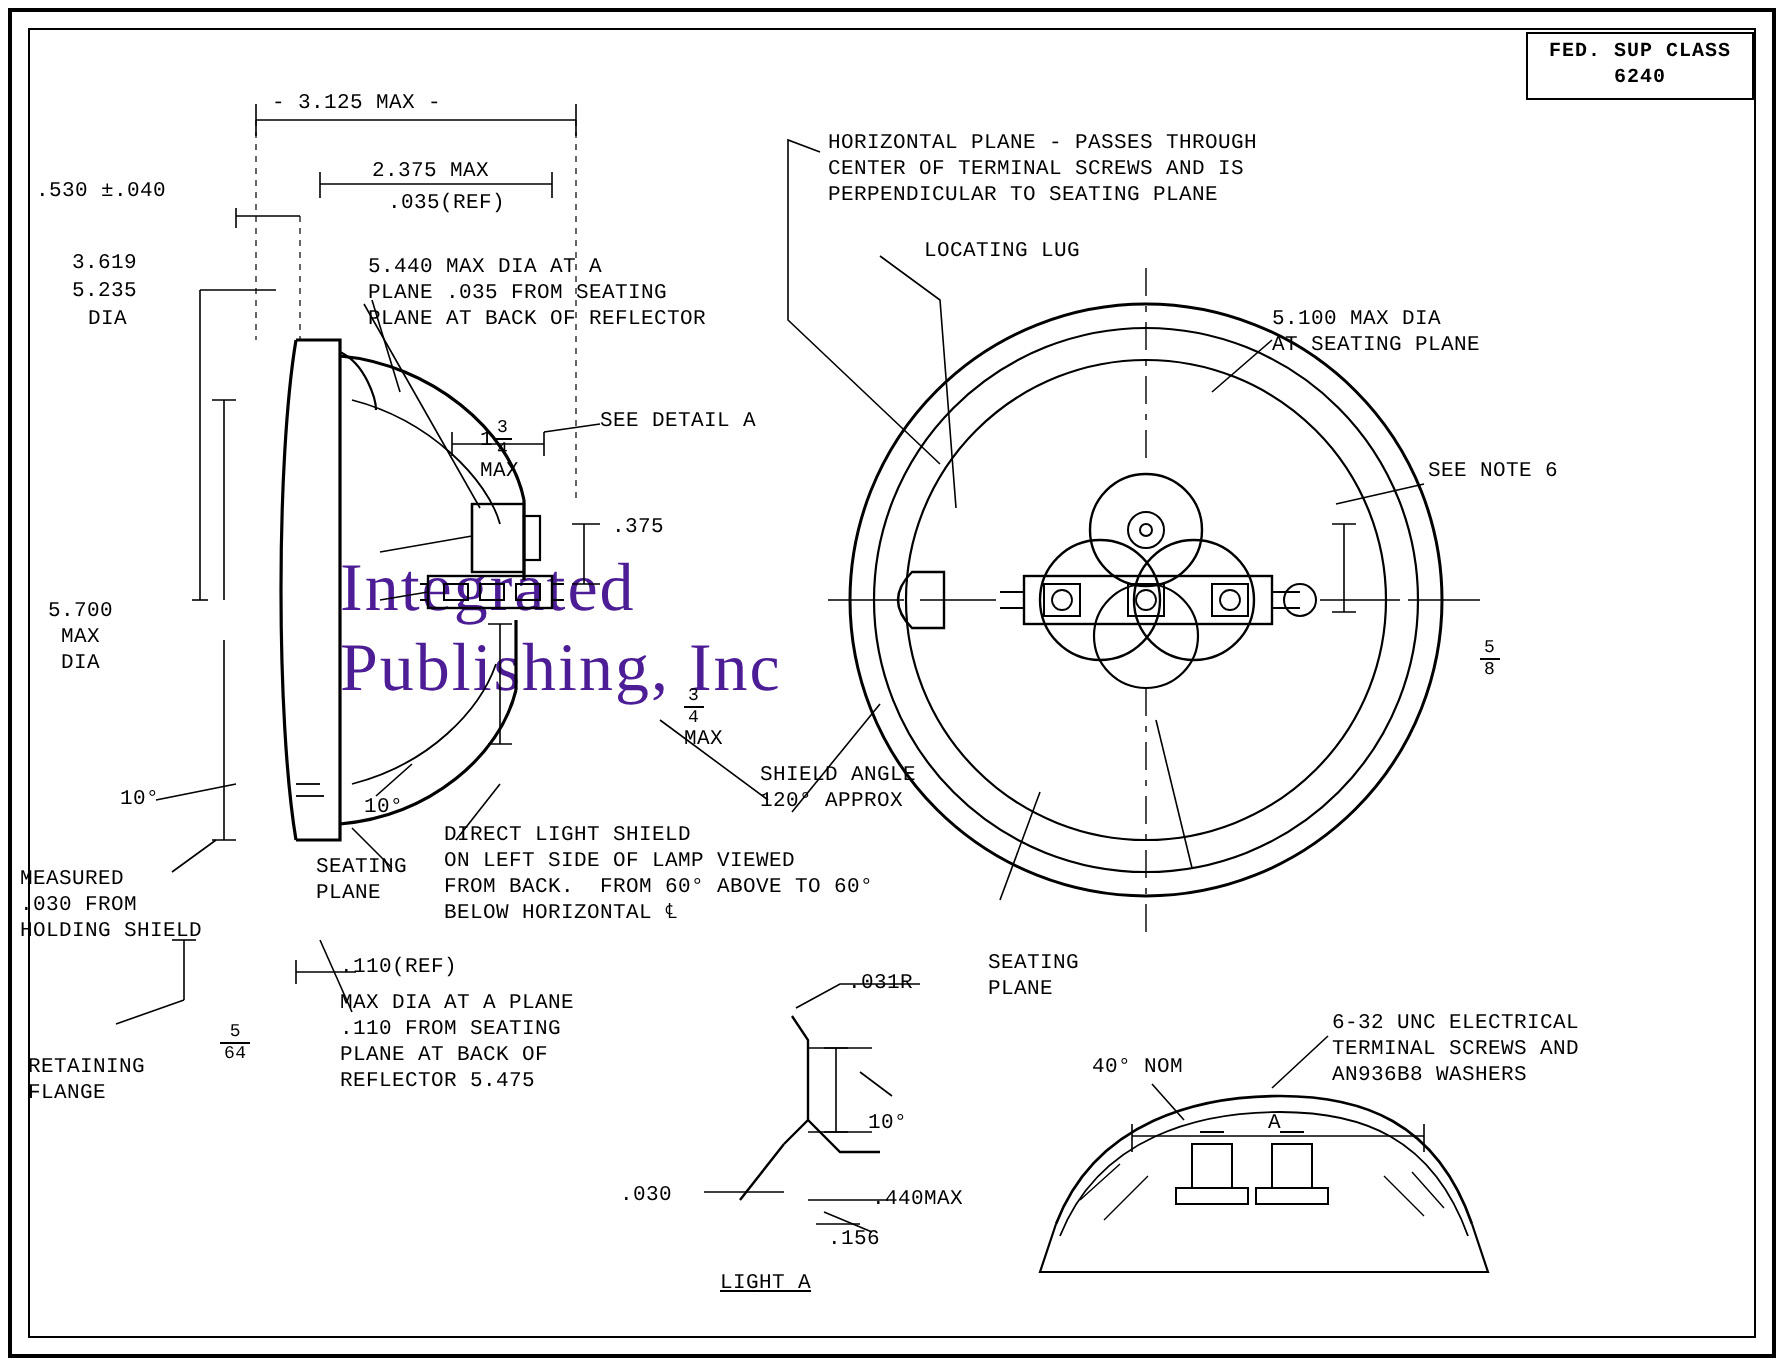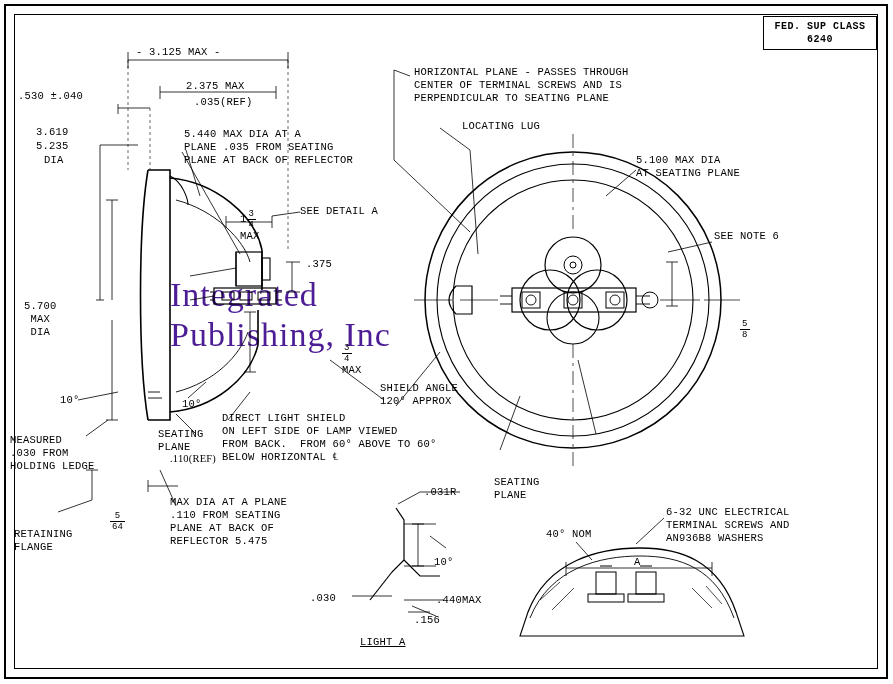--- a/index.html
+++ b/index.html
@@ -290,34 +290,34 @@
 
   <div class="lbl" style="left:24px; top:300px; text-align:center;">5.700
 MAX
 DIA</div>
 
   <div class="lbl" style="left:60px; top:394px;">10°</div>
   <div class="lbl" style="left:182px; top:398px;">10°</div>
 
   <div class="lbl" style="left:10px; top:434px;">MEASURED
 .030 FROM
-HOLDING LEDGE</div>
+HOLDING SHIELD</div>
   <div class="lbl" style="left:158px; top:428px;">SEATING
 PLANE</div>
 
   <div class="lbl" style="left:222px; top:412px;">DIRECT LIGHT SHIELD
 ON LEFT SIDE OF LAMP VIEWED
 FROM BACK.  FROM 60° ABOVE TO 60°
 BELOW HORIZONTAL ℄</div>
   <div class="lbl" style="left:380px; top:382px;">SHIELD ANGLE
 120° APPROX</div>
 
   <div class="lbl" style="left:14px; top:528px;">RETAINING
 FLANGE</div>
-  <div class="lbl" style="left:170px; top:452px;font-family:Liberation Serif, serif;">.110(REF)</div>
+  <div class="lbl" style="left:170px; top:478px;">.110(REF)</div>
   <div class="lbl" style="left:170px; top:496px;">MAX DIA AT A PLANE
 .110 FROM SEATING
 PLANE AT BACK OF
 REFLECTOR 5.475</div>
 
   <div class="lbl" style="left:84px; top:498px;">
     <span class="frac"><span class="num">5</span><span class="den">64</span></span>
   </div>
 
   <div class="lbl" style="left:414px; top:66px;">HORIZONTAL PLANE - PASSES THROUGH

